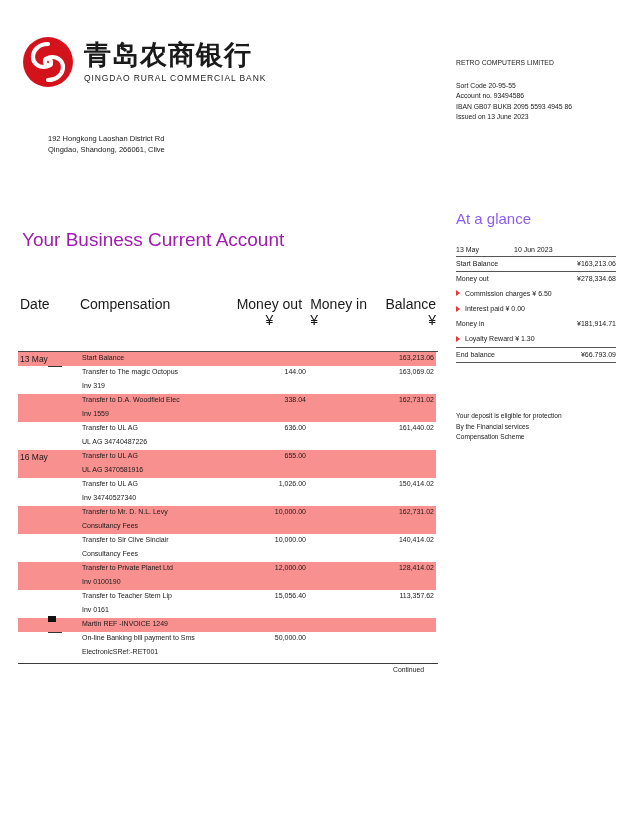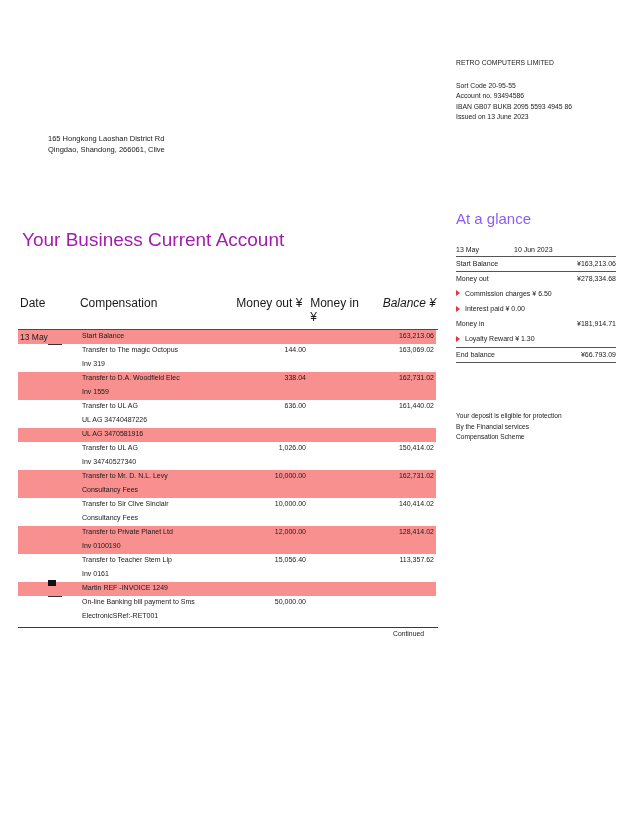--- a/index.html
+++ b/index.html
@@ -147,28 +147,28 @@
     position: absolute;
     left: 18px;
     top: 296px;
     width: 420px;
     font-size: 7px;
     color: #1a1a1a;
   }
   .thead {
     display: flex;
     border-bottom: 1px solid #4a4a4a;
-    padding-bottom: 5px;
-    font-size: 12px;
+    padding-bottom: 23px;
+    font-size: 14px;
   }
   .col-date   { width: 62px; padding-left: 2px; }
   .col-desc   { width: 160px; }
   .col-out    { width: 72px; text-align: center; padding-right: 6px; }
   .col-in     { width: 60px; text-align: left; padding-right: 6px; }
-  .col-bal    { width: 64px; text-align: right; padding-right: 2px; font-style: italic; }
+  .col-bal    { width: 64px; text-align: right; padding-right: 2px; }
 
   .trow {
     display: flex;
     align-items: stretch;
     min-height: 14px;
   }
   .cell {
     padding: 2px 0 1px 0;
     box-sizing: border-box;
   }
@@ -216,23 +216,36 @@
     font-size: 6.8px;
     padding-right: 14px;
     padding-top: 2px;
   }
 </style>
 </head>
 <body>
 
 <div class="page">
 
+  <div class="bank-header">
+    <div class="bank-logo">
+      <svg width="52" height="52" viewBox="0 0 52 52" xmlns="http://www.w3.org/2000/svg">
+        <circle cx="26" cy="26" r="25" fill="#d4121c"></circle>
+        <path d="M26 8 C17 8 11 14 11 21 C11 27 16 31 22 31 C26 31 29 29 29 26 C29 24 27.5 22.5 25.5 22.5 C24 22.5 23 23.5 23 24.8" fill="none" stroke="#ffffff" stroke-width="4.2" stroke-linecap="round"></path>
+        <path d="M26 44 C35 44 41 38 41 31 C41 25 36 21 30 21 C26 21 23 23 23 26 C23 28 24.5 29.5 26.5 29.5 C28 29.5 29 28.5 29 27.2" fill="none" stroke="#ffffff" stroke-width="4.2" stroke-linecap="round"></path>
+      </svg>
+    </div>
+    <div class="bank-names">
+      <div class="bank-name-cn">青岛农商银行</div>
+      <div class="bank-name-en">QINGDAO RURAL COMMERCIAL BANK</div>
+    </div>
+  </div>
 
   <div class="bank-address">
-    <div>165 Hongkong Laoshan District Rd</div>
+    <div>192 Hongkong Laoshan District Rd</div>
     <div>Qingdao, Shandong, 266061, Clive</div>
   </div>
 
   <div class="account-block">
     <div class="company">RETRO COMPUTERS LIMITED</div>
     <div>Sort Code 20-95-55</div>
     <div>Account no. 93494586</div>
     <div>IBAN GB07 BUKB 2095 5593 4945 86</div>
     <div>Issued on 13 June 2023</div>
   </div>
@@ -336,20 +349,27 @@
           <div class="cell bal">161,440.02</div>
         </div>
         <div class="trow">
           <div class="cell date"></div>
           <div class="cell desc">UL AG 34740487226</div>
           <div class="cell out"></div>
           <div class="cell in"></div>
           <div class="cell bal"></div>
         </div>
         <div class="trow">
+          <div class="cell date hl"><span class="row-date-label">16 May</span></div>
+          <div class="cell desc hl">Transfer to UL AG</div>
+          <div class="cell out hl">655.00</div>
+          <div class="cell in hl"></div>
+          <div class="cell bal hl"></div>
+        </div>
+        <div class="trow">
           <div class="cell date hl"></div>
           <div class="cell desc hl">UL AG 3470581916</div>
           <div class="cell out hl"></div>
           <div class="cell in hl"></div>
           <div class="cell bal hl"></div>
         </div>
         <div class="trow">
           <div class="cell date"></div>
           <div class="cell desc">Transfer to UL AG</div>
           <div class="cell out">1,026.00</div>

